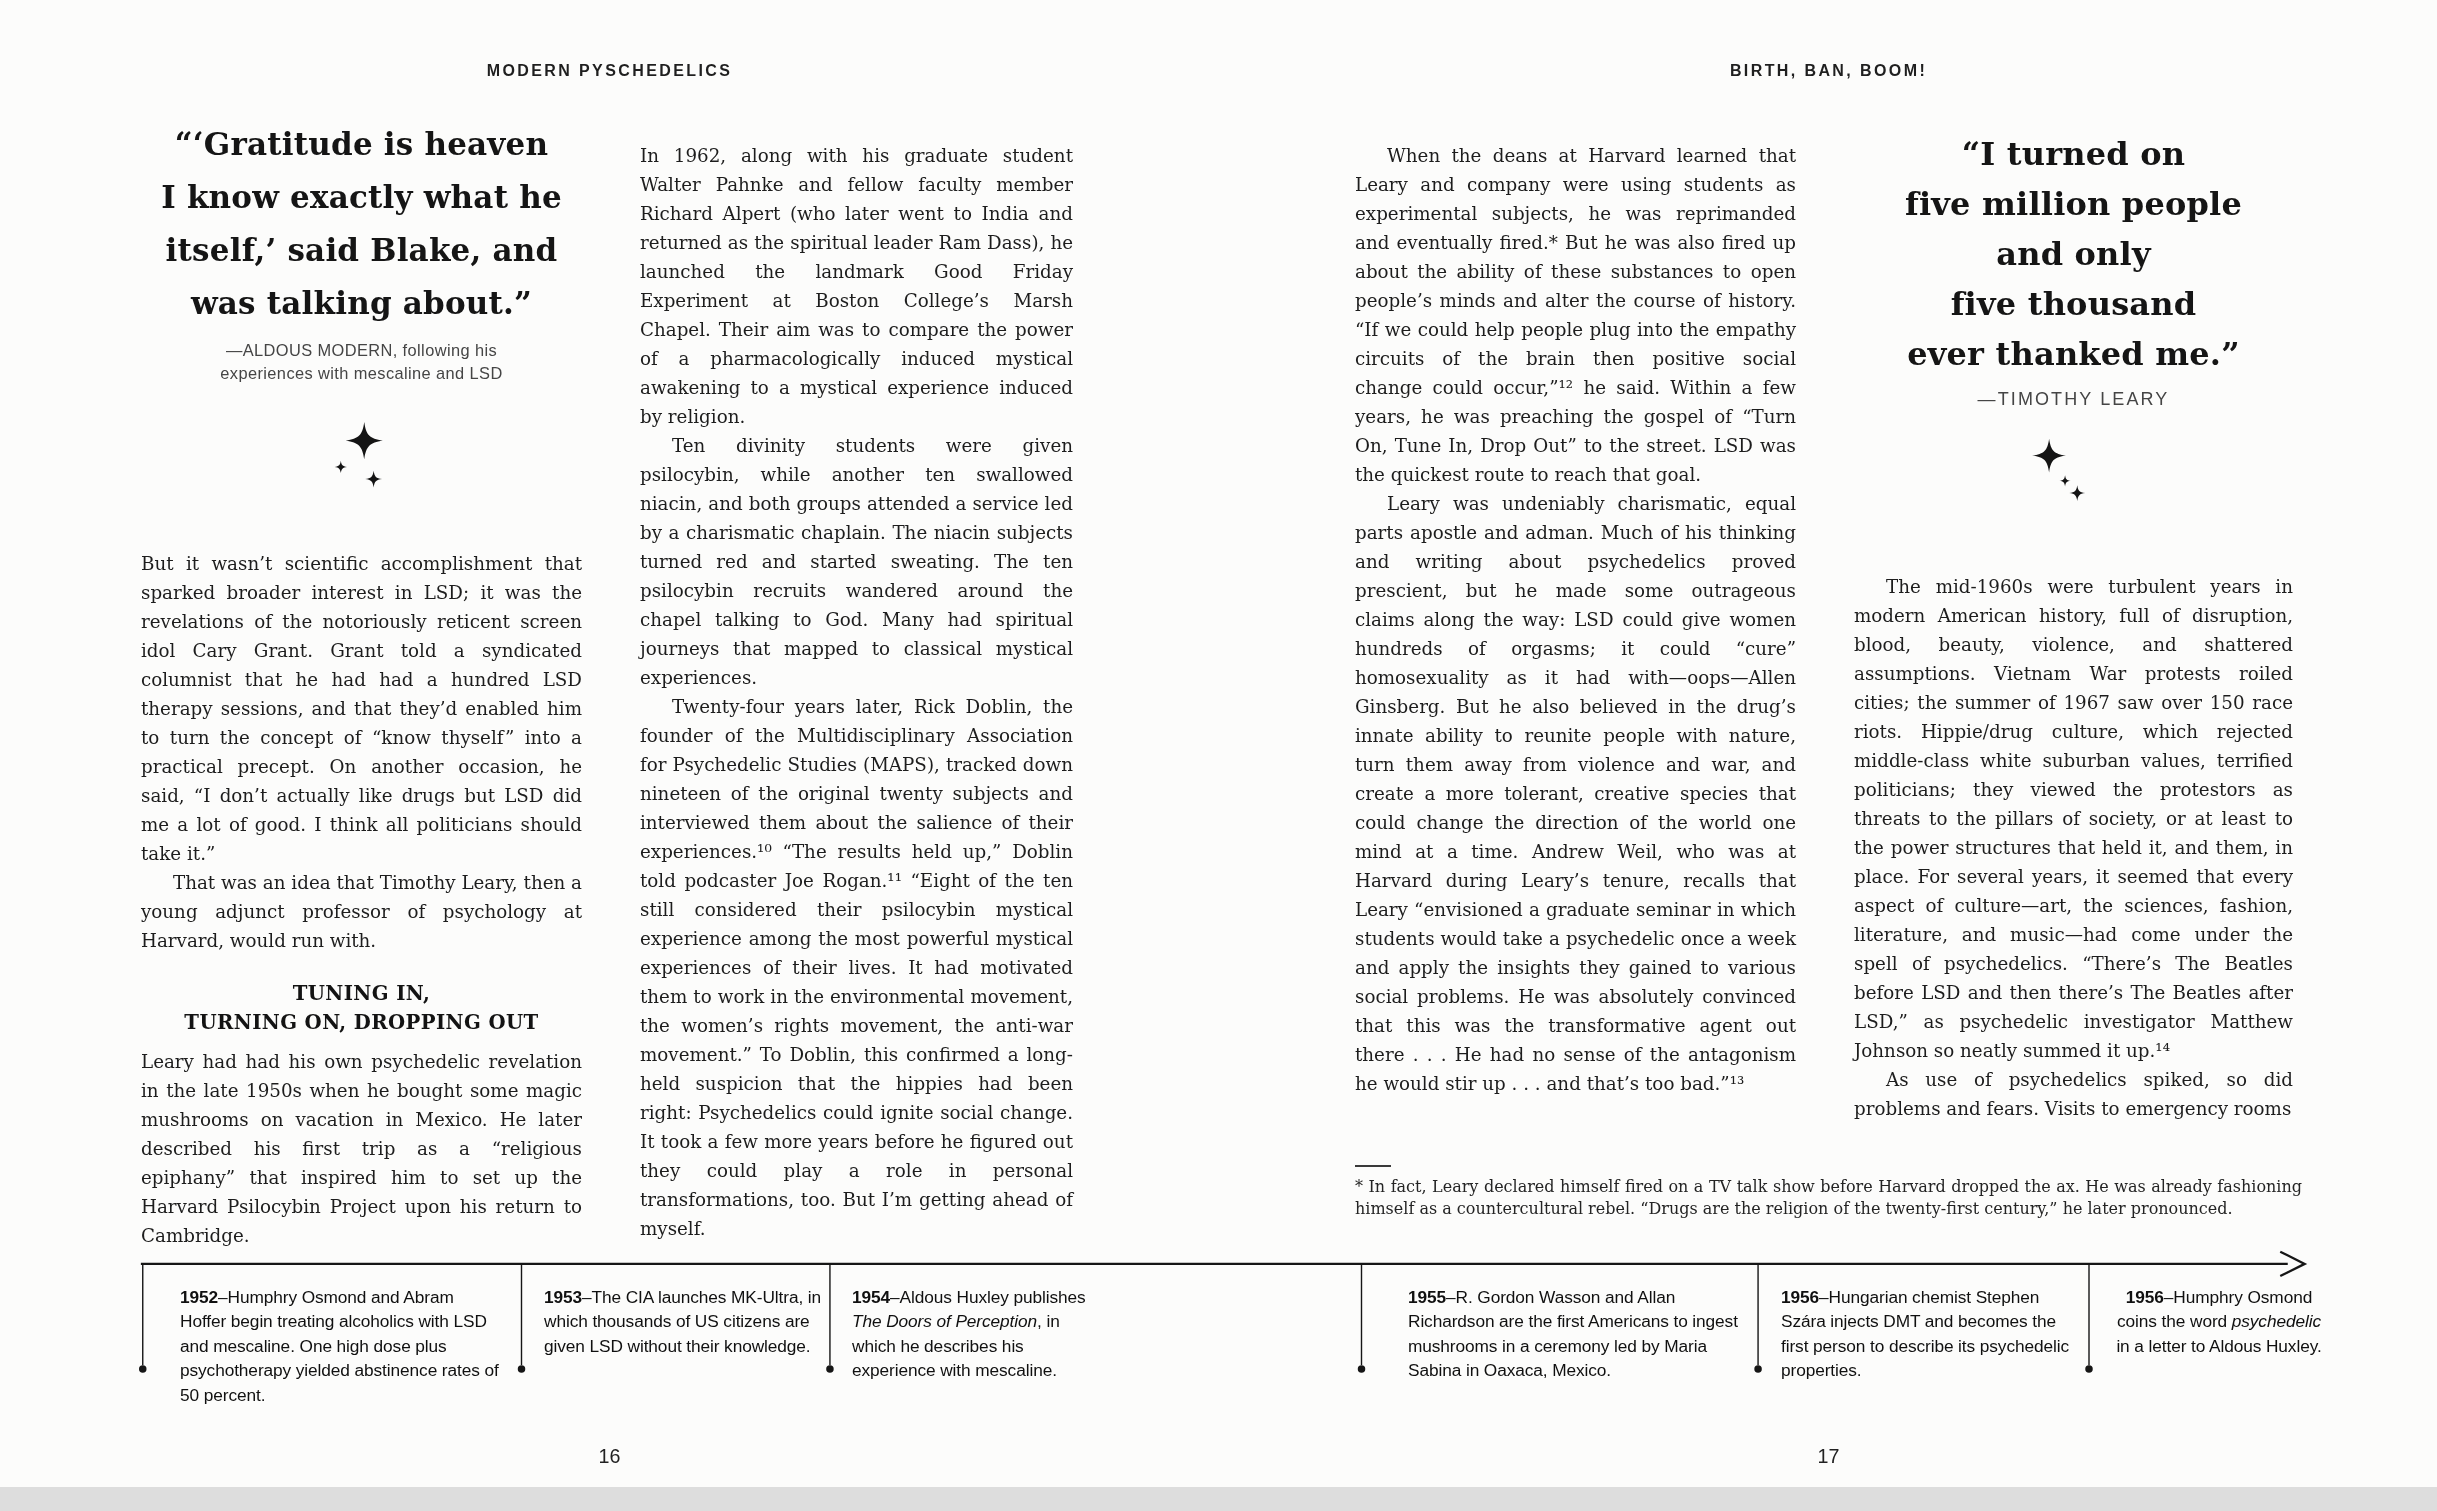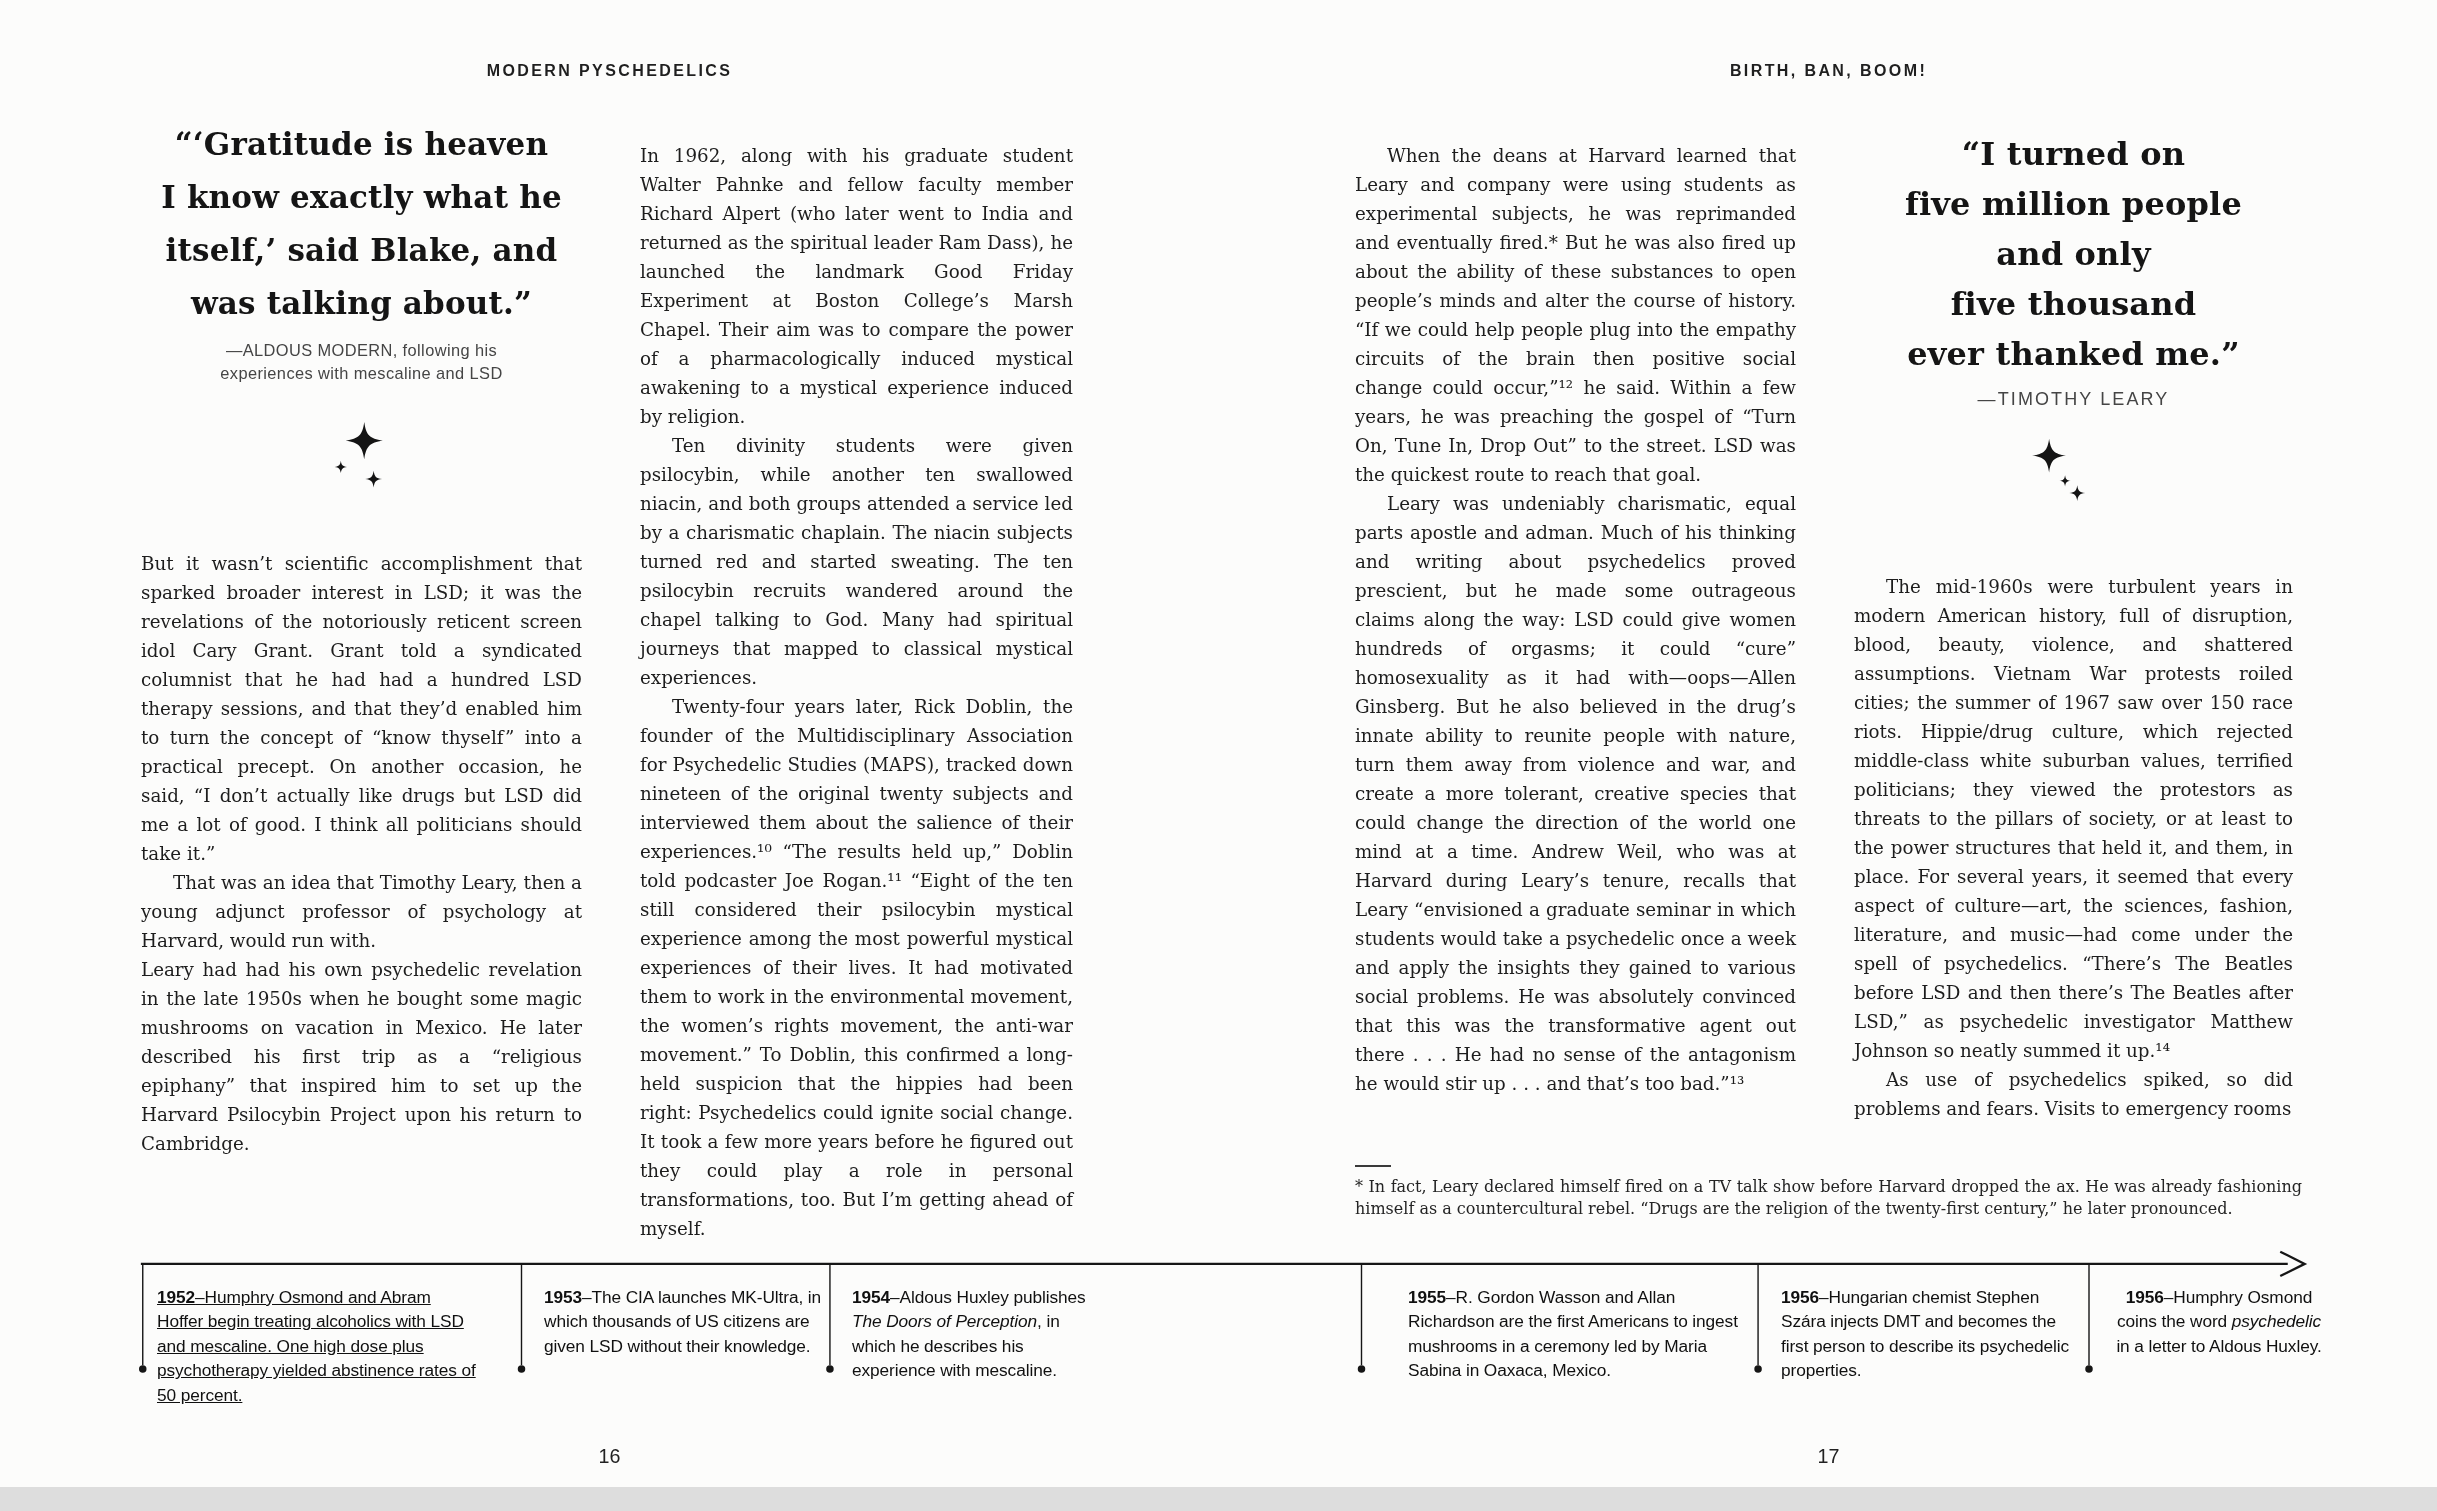--- a/index.html
+++ b/index.html
@@ -68,20 +68,24 @@
 
   <svg class="sparkle" style="left:323px;top:420px;" width="75" height="75" viewBox="0 0 80 80" aria-hidden="true">
     <path transform="translate(44,22) scale(1.65)" d="M0 -12 C1.2 -3.5 3.5 -1.2 12 0 C3.5 1.2 1.2 3.5 0 12 C-1.2 3.5 -3.5 1.2 -12 0 C-3.5 -1.2 -1.2 -3.5 0 -12 Z"></path>
     <path transform="translate(19,50) scale(0.55)" d="M0 -12 C1.2 -3.5 3.5 -1.2 12 0 C3.5 1.2 1.2 3.5 0 12 C-1.2 3.5 -3.5 1.2 -12 0 C-3.5 -1.2 -1.2 -3.5 0 -12 Z"></path>
     <path transform="translate(54,63) scale(0.75)" d="M0 -12 C1.2 -3.5 3.5 -1.2 12 0 C3.5 1.2 1.2 3.5 0 12 C-1.2 3.5 -3.5 1.2 -12 0 C-3.5 -1.2 -1.2 -3.5 0 -12 Z"></path>
   </svg>
 
   <div class="col col-l1">
       <p class="bp">But it wasn’t scientific accomplishment that sparked broader interest in LSD; it was the revelations of the notoriously reticent screen idol Cary Grant. Grant told a syndicated columnist that he had had a hundred LSD therapy sessions, and that they’d enabled him to turn the concept of “know thyself” into a practical precept. On another occasion, he said, “I don’t actually like drugs but LSD did me a lot of good. I think all politicians should take it.”</p>
       <p class="bp ind">That was an idea that Timothy Leary, then a young adjunct professor of psychology at Harvard, would run with.</p>
+      <div class="subhead">
+        <div>TUNING IN,</div>
+        <div>TURNING ON, DROPPING OUT</div>
+      </div>
       <p class="bp">Leary had had his own psychedelic revelation in the late 1950s when he bought some magic mushrooms on vacation in Mexico. He later described his first trip as a “religious epiphany” that inspired him to set up the Harvard Psilocybin Project upon his return to Cambridge.</p>
     </div>
   <div class="col col-l2">
       <p class="bp">In 1962, along with his graduate student Walter Pahnke and fellow faculty member Richard Alpert (who later went to India and returned as the spiritual leader Ram Dass), he launched the landmark Good Friday Experiment at Boston College’s Marsh Chapel. Their aim was to compare the power of a pharmacologically induced mystical awakening to a mystical experience induced by religion.</p>
       <p class="bp ind">Ten divinity students were given psilocybin, while another ten swallowed niacin, and both groups attended a service led by a charismatic chaplain. The niacin subjects turned red and started sweating. The ten psilocybin recruits wandered around the chapel talking to God. Many had spiritual journeys that mapped to classical mystical experiences.</p>
       <p class="bp ind">Twenty-four years later, Rick Doblin, the founder of the Multidisciplinary Association for Psychedelic Studies (MAPS), tracked down nineteen of the original twenty subjects and interviewed them about the salience of their experiences.¹⁰ “The results held up,” Doblin told podcaster Joe Rogan.¹¹ “Eight of the ten still considered their psilocybin mystical experience among the most powerful mystical experiences of their lives. It had motivated them to work in the environmental movement, the women’s rights movement, the anti-war movement.” To Doblin, this confirmed a long-held suspicion that the hippies had been right: Psychedelics could ignite social change. It took a few more years before he figured out they could play a role in personal transformations, too. But I’m getting ahead of myself.</p>
     </div>
 
   <div class="col col-r1">
       <p class="bp ind">When the deans at Harvard learned that Leary and company were using students as experimental subjects, he was reprimanded and eventually fired.* But he was also fired up about the ability of these substances to open people’s minds and alter the course of history. “If we could help people plug into the empathy circuits of the brain then positive social change could occur,”¹² he said. Within a few years, he was preaching the gospel of “Turn On, Tune In, Drop Out” to the street. LSD was the quickest route to reach that goal.</p>
@@ -123,21 +127,21 @@
       <line x1="885" y1="18" x2="885" y2="126" stroke-width="1.5"></line>
       <circle cx="885" cy="130" r="4" fill="#161616" stroke="none"></circle>
       <line x1="1452" y1="18" x2="1452" y2="126" stroke-width="1.5"></line>
       <circle cx="1452" cy="130" r="4" fill="#161616" stroke="none"></circle>
       <line x1="1875" y1="18" x2="1875" y2="126" stroke-width="1.5"></line>
       <circle cx="1875" cy="130" r="4" fill="#161616" stroke="none"></circle>
       <line x1="2228" y1="18" x2="2228" y2="126" stroke-width="1.5"></line>
       <circle cx="2228" cy="130" r="4" fill="#161616" stroke="none"></circle>
     </svg>
   <div id="timeline-labels">
-      <div class="tl-label" style="left: 157px; width: 319px; text-decoration: underline;"><b>1952</b><span>–Humphry Osmond and Abram Hoffer begin treating alcoholics with LSD and mescaline. One high dose plus psychotherapy yielded abstinence rates of 50 percent.</span></div>
+      <div class="tl-label" style="left: 180px; width: 319px;"><b>1952</b><span>–Humphry Osmond and Abram Hoffer begin treating alcoholics with LSD and mescaline. One high dose plus psychotherapy yielded abstinence rates of 50 percent.</span></div>
       <div class="tl-label" style="left: 544px; width: 295px;"><b>1953</b><span>–The CIA launches MK-Ultra, in which thousands of US citizens are given LSD without their knowledge.</span></div>
       <div class="tl-label" style="left: 852px; width: 242px;"><b>1954</b><span>–Aldous Huxley publishes </span><i>The Doors of Perception</i><span>, in which he describes his experience with mescaline.</span></div>
       <div class="tl-label" style="left: 1384px; width: 342px; margin-left: 24px;"><b>1955</b><span>–R. Gordon Wasson and Allan Richardson are the first Americans to ingest mushrooms in a ceremony led by Maria Sabina in Oaxaca, Mexico.</span></div>
       <div class="tl-label" style="left: 1781px; width: 298px;"><b>1956</b><span>–Hungarian chemist Stephen Szára injects DMT and becomes the first person to describe its psychedelic properties.</span></div>
       <div class="tl-label" style="left: 2112px; width: 214px; text-align: center;"><b>1956</b><span>–Humphry Osmond coins the word </span><i>psychedelic</i><span> in a letter to Aldous Huxley.</span></div>
     </div>
 
   <div class="folio folio-left">16</div>
   <div class="folio folio-right">17</div>
 

